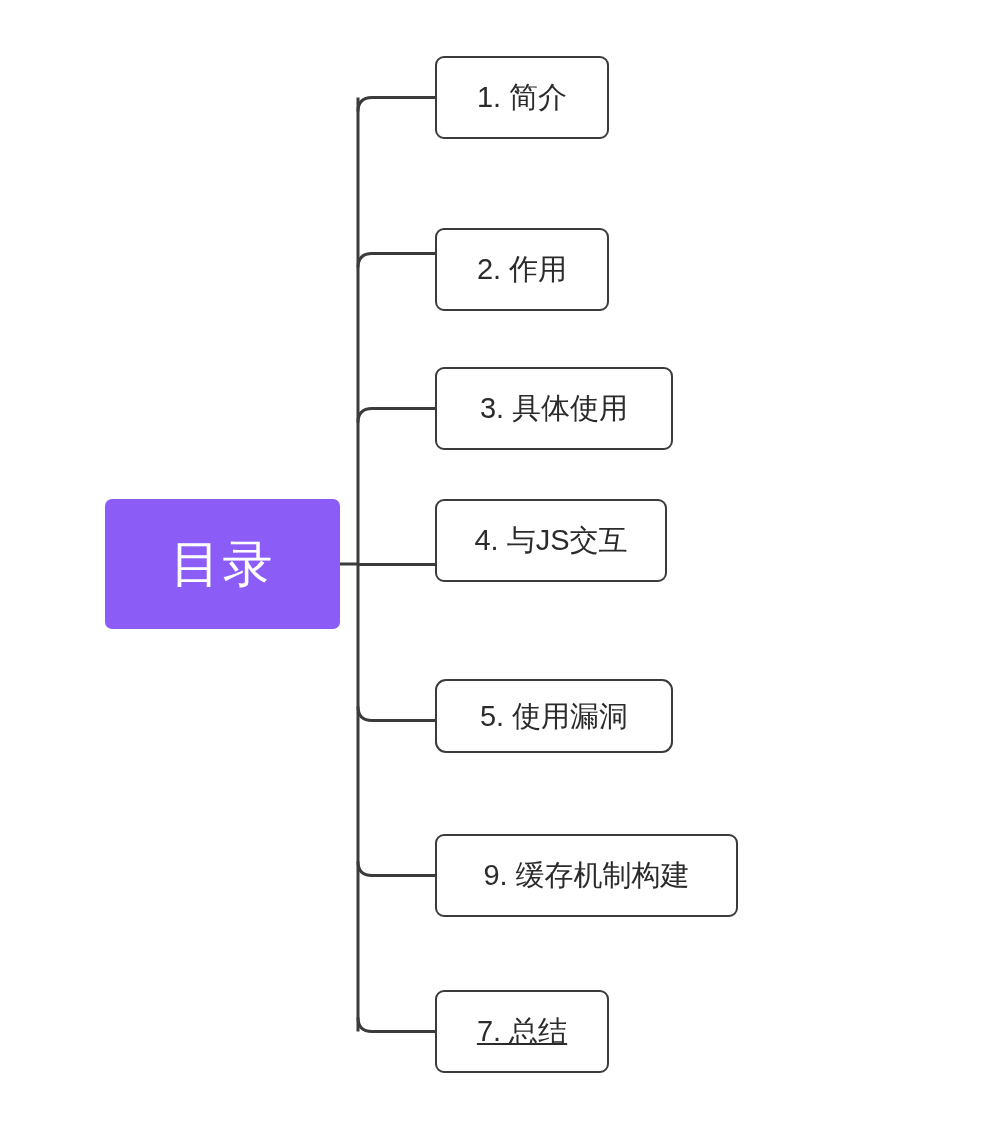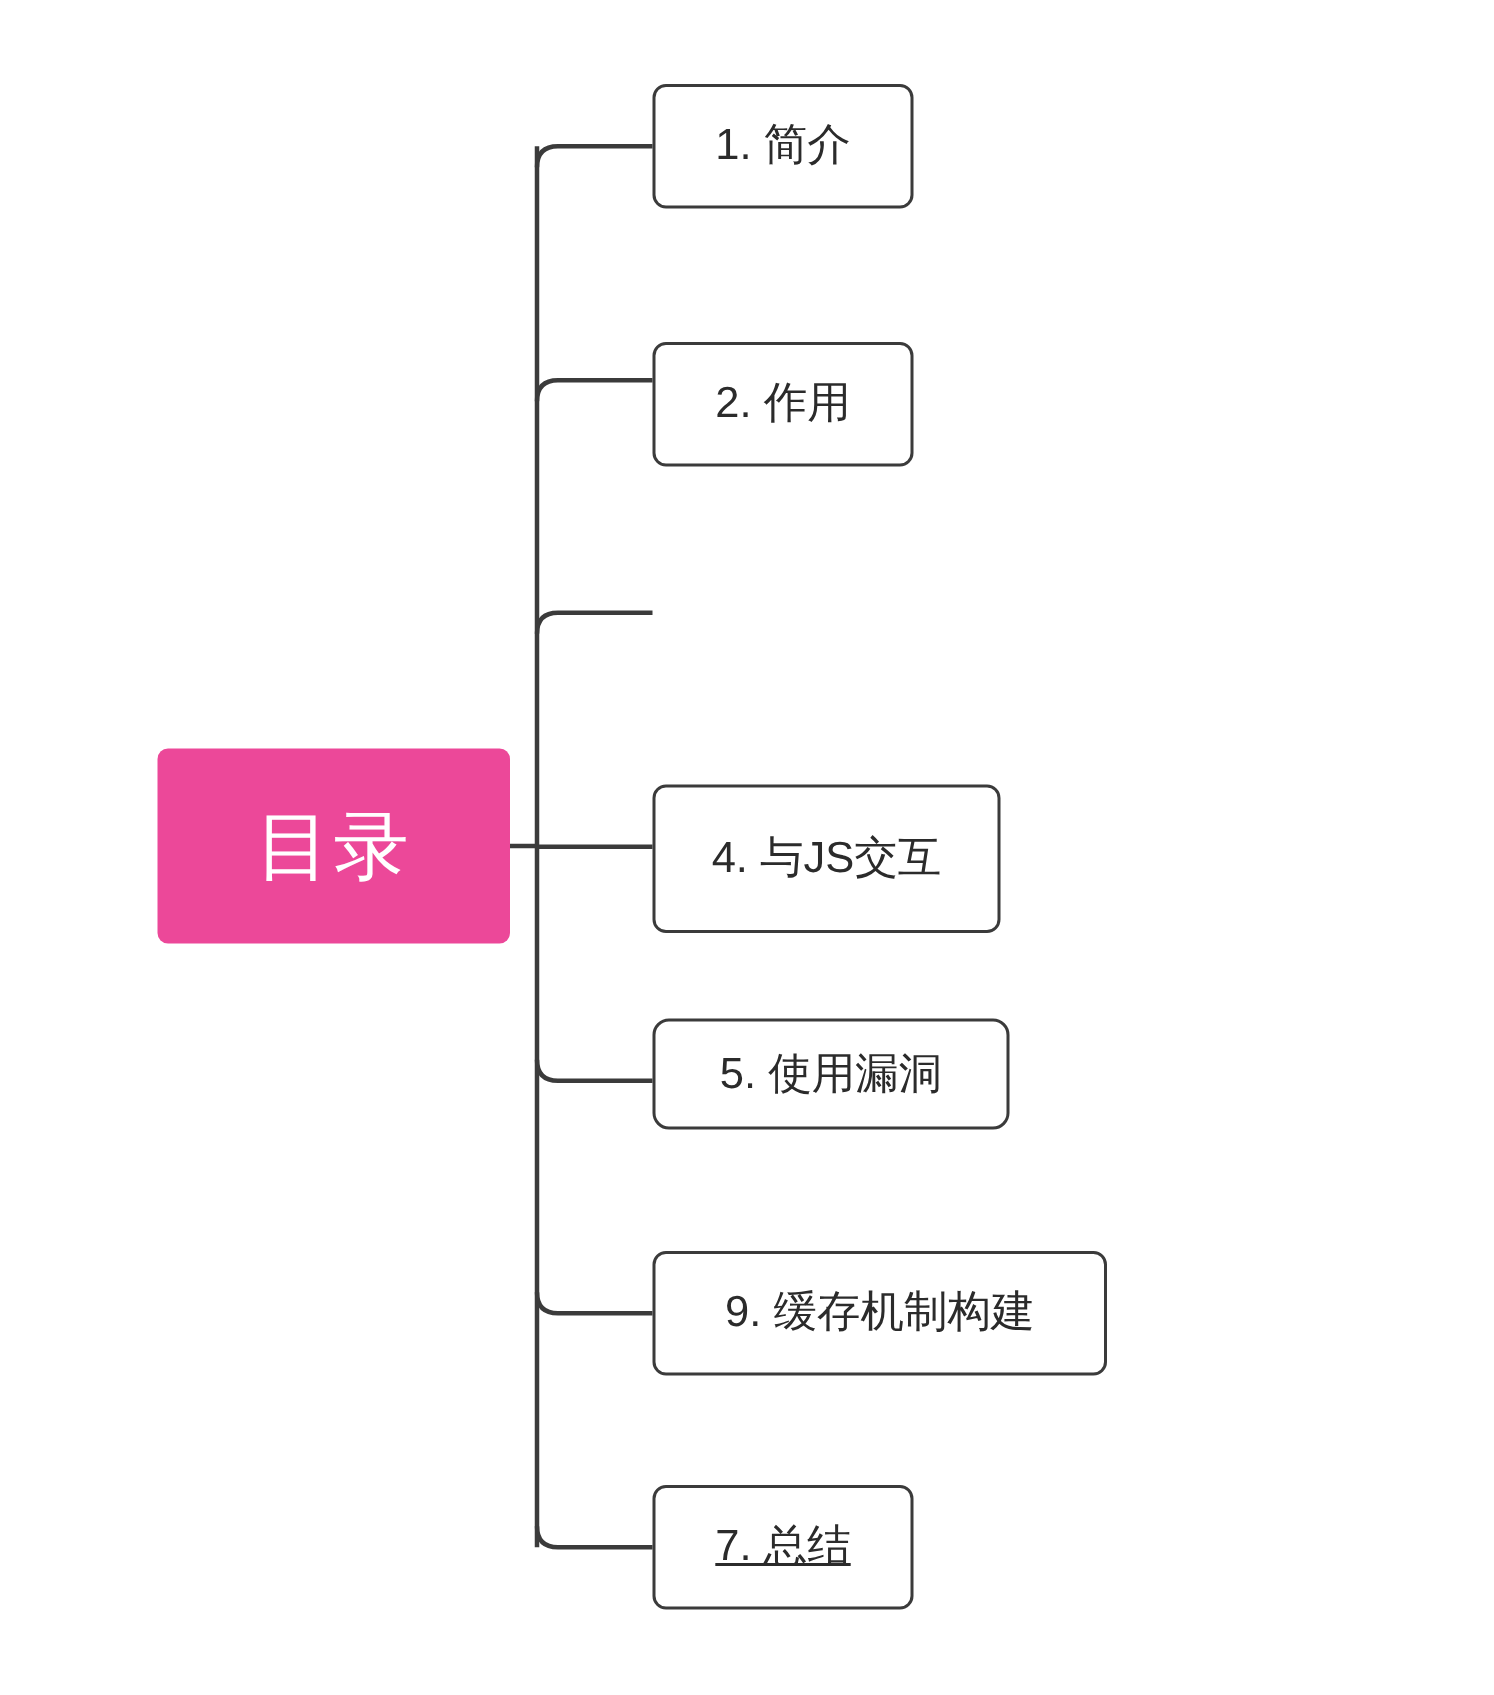--- a/index.html
+++ b/index.html
@@ -31,21 +31,21 @@
   .node {
     position: absolute;
     box-sizing: border-box;
     display: flex;
     align-items: center;
     justify-content: center;
     border-radius: 9px;
     white-space: nowrap;
   }
   .node-root {
-    background: #ec4899;
+    background: #8b5cf6;
     border: none;
     border-radius: 7px;
     color: #ffffff;
   }
   .node-root .node-label {
     font-size: 50px;
     letter-spacing: 2px;
     color: #ffffff;
     line-height: 1;
   }
@@ -88,22 +88,25 @@
   </div>
 
   <div class="node node-branch" style="left: 435px; top: 56px; width: 174px; height: 83px;">
     <span class="node-label">1. 简介</span>
   </div>
 
   <div class="node node-branch" style="left: 435px; top: 228px; width: 174px; height: 83px;">
     <span class="node-label">2. 作用</span>
   </div>
 
+  <div class="node node-branch" style="left: 435px; top: 367px; width: 238px; height: 83px;">
+    <span class="node-label">3. 具体使用</span>
+  </div>
 
-  <div class="node node-branch" style="left: 435px; top: 523px; width: 232px; height: 99px;">
+  <div class="node node-branch" style="left: 435px; top: 499px; width: 232px; height: 83px;">
     <span class="node-label">4. 与JS交互</span>
   </div>
 
   <div class="node node-branch" style="left: 435px; top: 679px; width: 238px; height: 74px; border-radius: 11px;">
     <span class="node-label">5. 使用漏洞</span>
   </div>
 
   <div class="node node-branch" style="left: 435px; top: 834px; width: 303px; height: 83px;">
     <span class="node-label">9. 缓存机制构建</span>
   </div>

